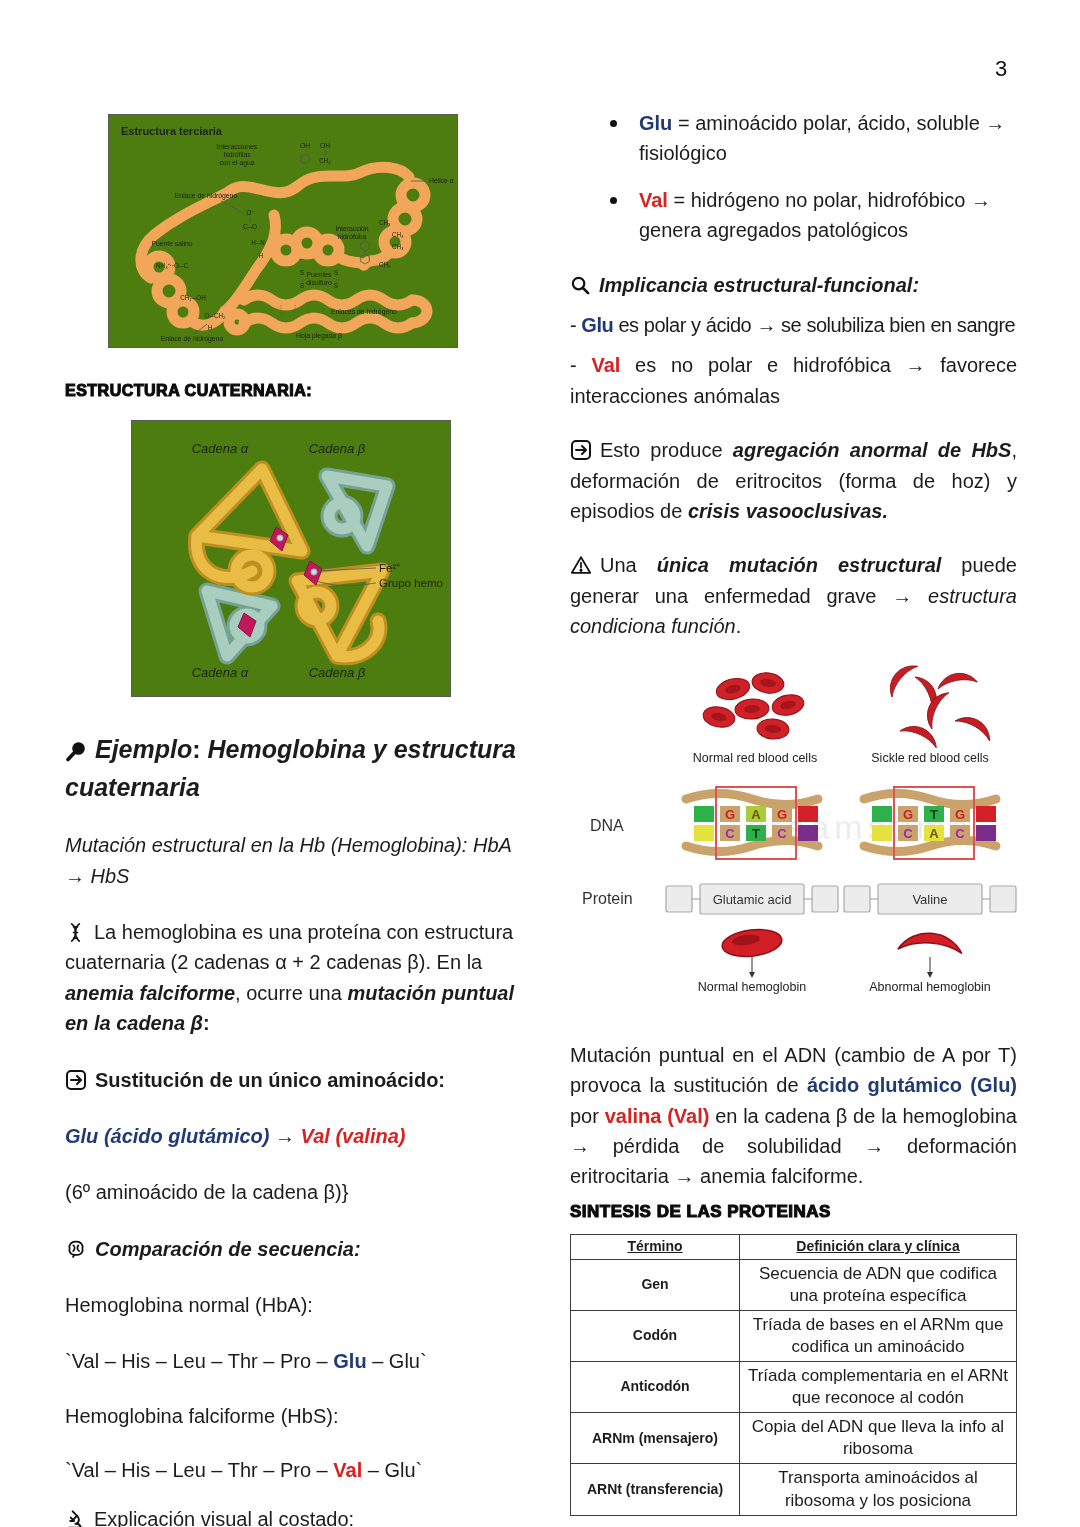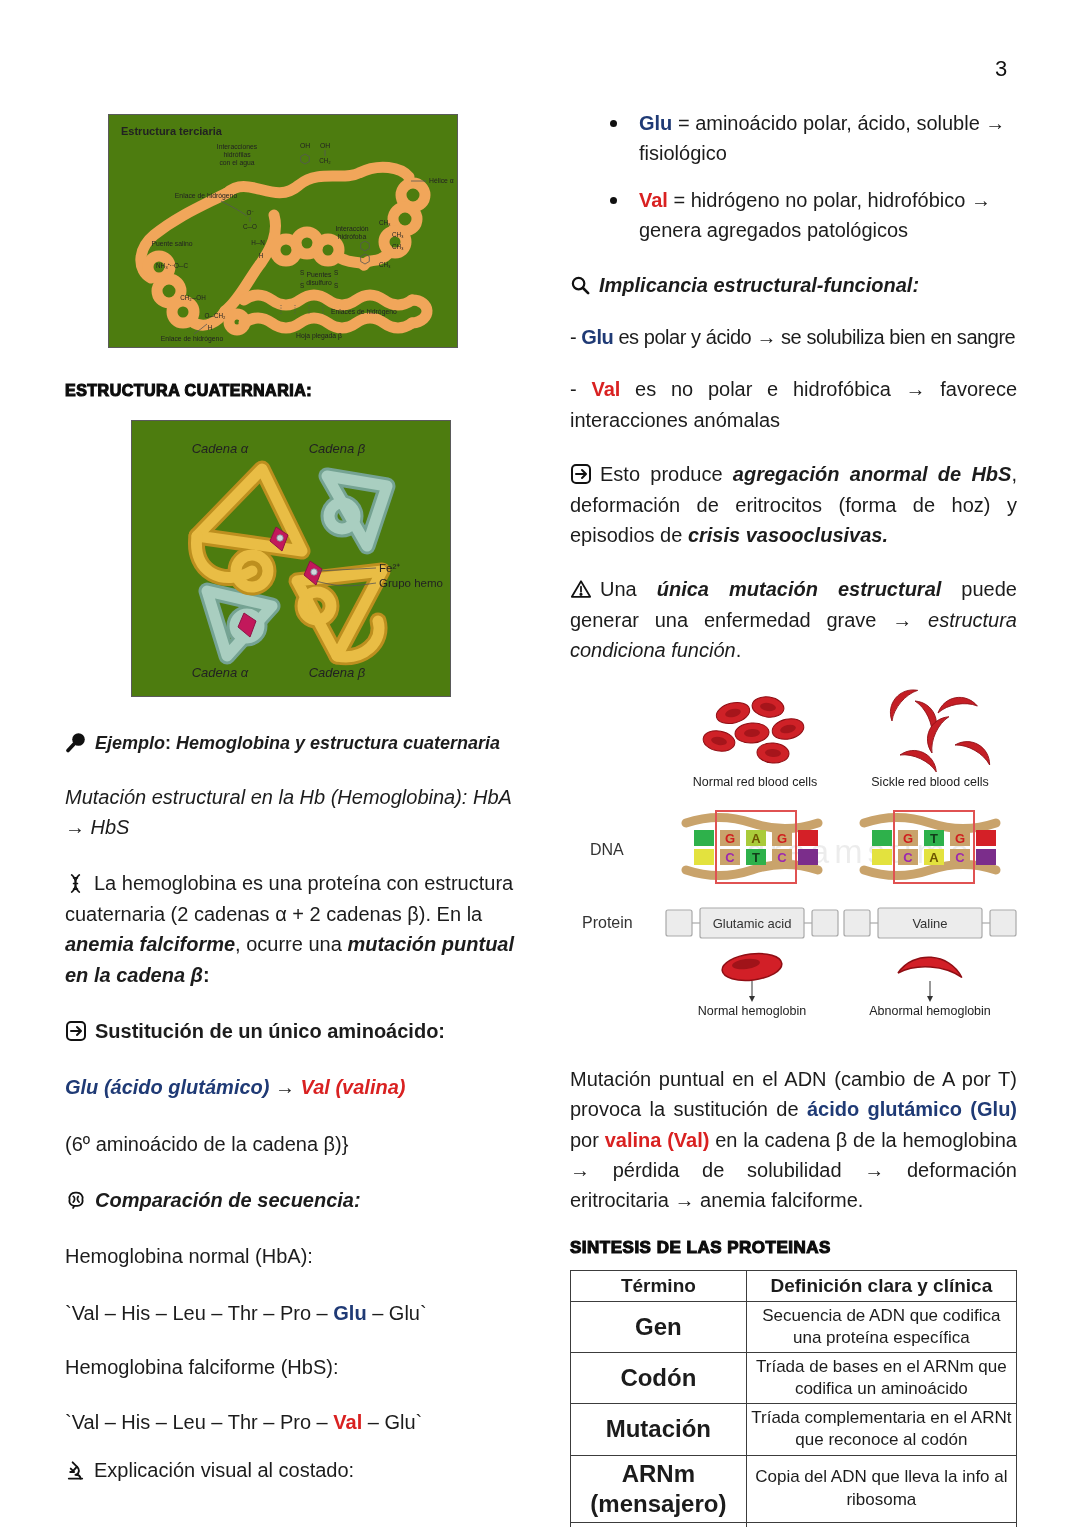--- a/index.html
+++ b/index.html
@@ -16,42 +16,42 @@
   .sg-bi{font-weight:700;font-style:italic;}
   .sg-blb{color:#1f3a75;font-weight:700;}
   .sg-rdb{color:#d92121;font-weight:700;}
   .sg-blbi{color:#1f3a75;font-weight:700;font-style:italic;}
   .sg-rdbi{color:#d92121;font-weight:700;font-style:italic;}
 
   .just{text-align:justify;}
   .tight{letter-spacing:-0.45px;}
   p{margin:0;}
   .mt14{margin-top:32px}.mt18{margin-top:18px}
-  .mt22{margin-top:22px}.mt24{margin-top:24px}.mt26{margin-top:26px}.mt33{margin-top:33px}
+  .mt22{margin-top:10px}.mt24{margin-top:24px}.mt26{margin-top:26px}.mt33{margin-top:33px}
 
   .cartoon{font-weight:800;font-size:16px;letter-spacing:.5px;color:#0c0c0c;
            -webkit-text-stroke:1.1px #0c0c0c;line-height:1.2;}
   .cartoon.big{font-size:17px;}
 
   .figbox{border:1px solid #5a5a5a;background:#4d7c0f;}
   .fig1{width:348px;height:232px;margin:14px 0 0 43px;}
   .fig2{width:318px;height:275px;margin:20px 0 0 66px;}
 
   .icon{display:inline-block;vertical-align:-4px;margin-right:8px;}
   .icon svg{display:block;}
 
   .bullet{display:flex;margin-top:16px;}
   .bullet .dot{flex:0 0 auto;width:7px;height:7px;border-radius:50%;background:#111;margin:12px 22px 0 40px;}
   .bullet .btxt{flex:1 1 auto;}
 
   
   table.deftab{border-collapse:collapse;width:447px;margin-top:12px;}
   table.deftab th,table.deftab td{border:1.5px solid #3c3c3c;text-align:center;vertical-align:middle;padding:3px 4px;}
-  table.deftab th{font-size:19px;font-weight:700;line-height:1.25;}
-  td.term{width:160px;font-weight:700;font-size:24px;line-height:1.25;}
+  table.deftab th{font-size:14px;font-weight:700;line-height:1.25;text-decoration:underline;}
+  td.term{width:160px;font-weight:700;font-size:14px;line-height:1.25;}
   td.def{font-size:17px;line-height:1.3;}
 
   .ill{position:relative;margin-top:18px;}
   svg text{font-family:"Liberation Sans",sans-serif;}
   svg .serif{font-family:"Liberation Serif",serif;}
 </style>
 </head>
 <body>
 
 <div class="page">
@@ -191,21 +191,21 @@
           <text x="88" y="32" text-anchor="middle" font-style="italic">Cadena α</text>
           <text x="205" y="32" text-anchor="middle" font-style="italic">Cadena β</text>
           <text x="88" y="256" text-anchor="middle" font-style="italic">Cadena α</text>
           <text x="205" y="256" text-anchor="middle" font-style="italic">Cadena β</text>
           <text x="247" y="151" font-size="11.5">Fe²⁺</text>
           <text x="247" y="166" font-size="11.5">Grupo hemo</text>
         </g>
       </svg>
     </div>
 
-    <p class="mt33" style="font-size:18px"><span class="icon"><svg width="22" height="22" viewBox="0 0 22 22">
+    <p class="mt33" style="font-size:25px"><span class="icon"><svg width="22" height="22" viewBox="0 0 22 22">
             <circle cx="13.5" cy="8.5" r="6.3" fill="#111"></circle>
             <line x1="8.8" y1="13.2" x2="3" y2="19.5" stroke="#111" stroke-width="3.6" stroke-linecap="round"></line>
           </svg></span><span><span class="sg-bi">Ejemplo</span><span class="sg-b">: </span><span class="sg-bi">Hemoglobina y estructura cuaternaria</span></span></p>
 
     <p class="mt24"><span class="sg-i">Mutación estructural en la Hb (Hemoglobina): HbA → HbS</span></p>
 
     <p class="mt26"><span class="icon"><svg width="21" height="21" viewBox="0 0 22 22" fill="none" stroke="#111" stroke-width="1.8" stroke-linecap="round">
             <path d="M7,2 C15,8 7,14 15,20"></path>
             <path d="M15,2 C7,8 15,14 7,20"></path>
             <line x1="9" y1="5" x2="13" y2="5"></line>
@@ -411,21 +411,21 @@
       <tbody>
         <tr>
           <td class="term">Gen</td>
           <td class="def">Secuencia de ADN que codifica una proteína específica</td>
         </tr>
         <tr>
           <td class="term">Codón</td>
           <td class="def">Tríada de bases en el ARNm que codifica un aminoácido</td>
         </tr>
         <tr>
-          <td class="term">Mutación</td>
+          <td class="term">Anticodón</td>
           <td class="def">Tríada complementaria en el ARNt que reconoce al codón</td>
         </tr>
         <tr>
           <td class="term">ARNm (mensajero)</td>
           <td class="def">Copia del ADN que lleva la info al ribosoma</td>
         </tr>
         <tr>
           <td class="term">ARNt (transferencia)</td>
           <td class="def">Transporta aminoácidos al ribosoma y los posiciona</td>
         </tr>

